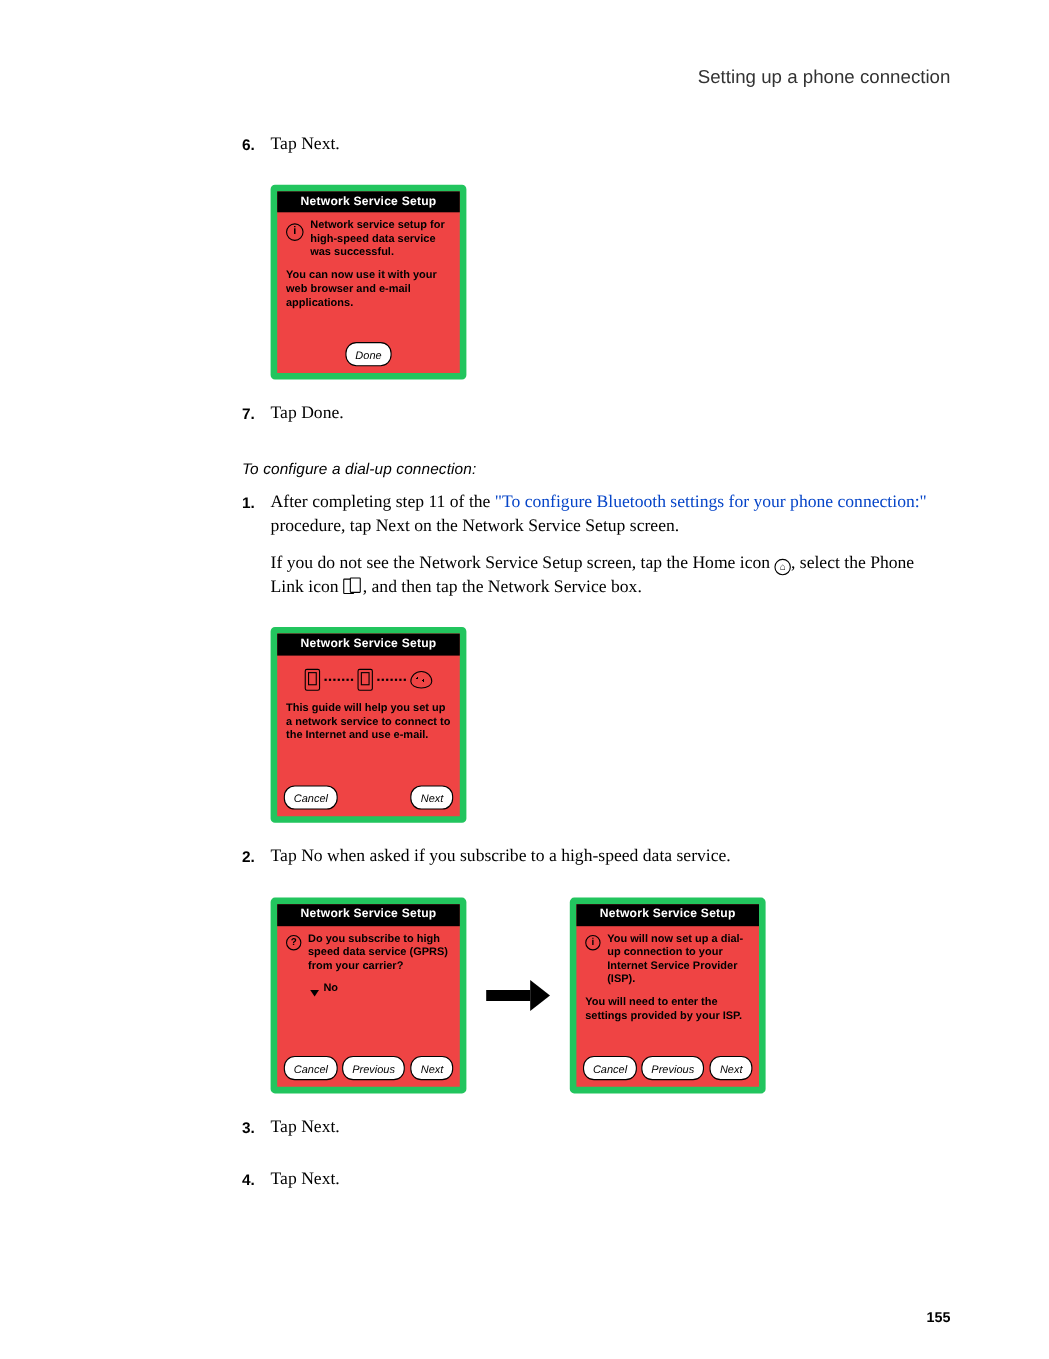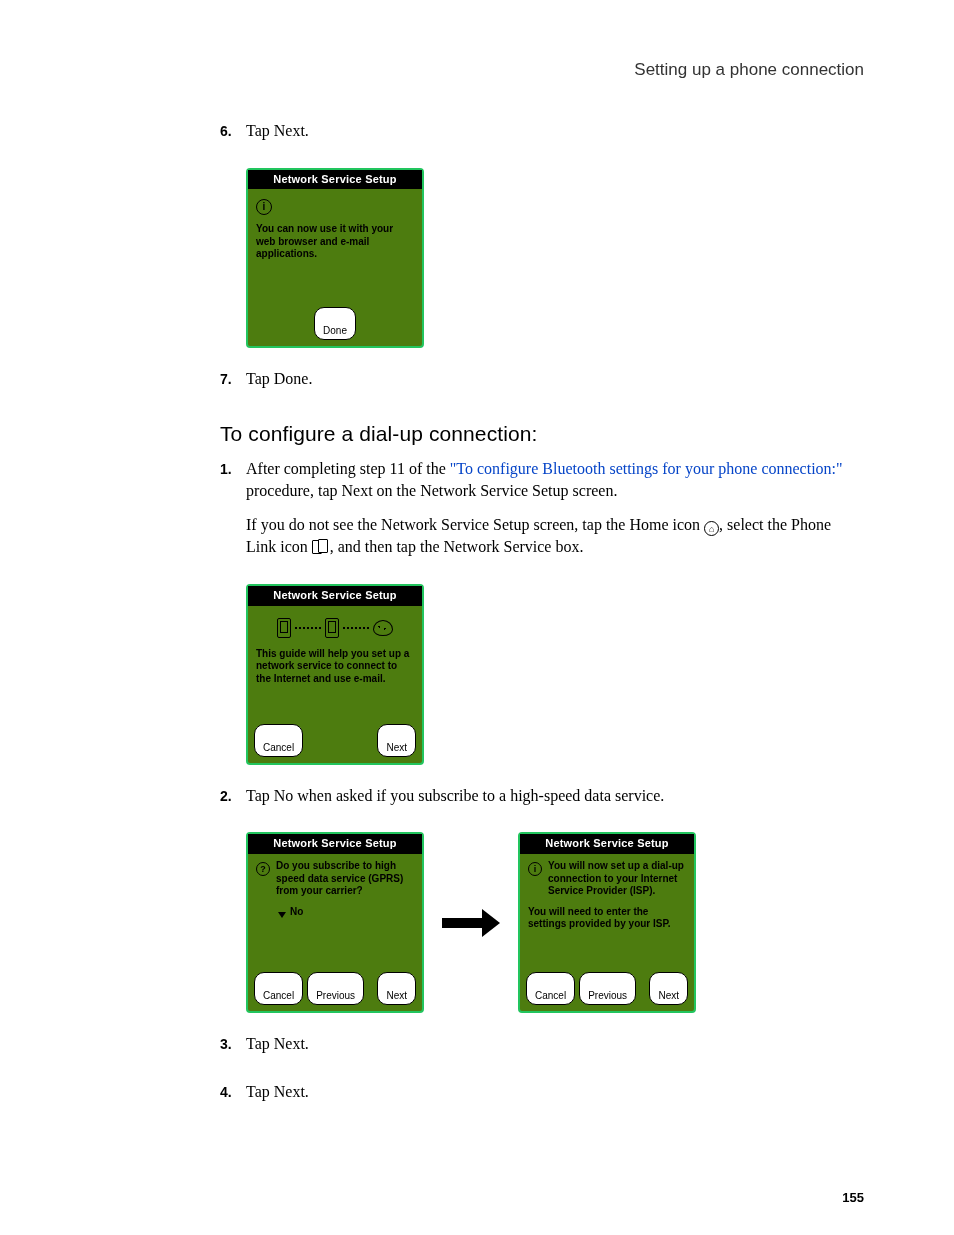--- a/index.html
+++ b/index.html
@@ -39,44 +39,45 @@
     font-weight: bold;
     font-size: 14px;
     padding-top: 2px;
   }
   .step-body {
     flex: 1;
   }
   .step-body p { margin: 0 0 12px 0; }
   .subhead {
     font-family: Arial, Helvetica, sans-serif;
-    font-size: 21px;
+    font-size: 14px;
     font-weight: 500;
     margin: 18px 0 10px 0;
     letter-spacing: 0.1px;
+    font-style: italic;
   }
   a.link { color: #0645c8; text-decoration: none; }
   .page-num {
     position: absolute;
     bottom: 30px;
     right: 90px;
     font-family: Arial, Helvetica, sans-serif;
     font-weight: bold;
     font-size: 13px;
     margin-left: 16px;
   }
 
   
   .palm {
     width: 178px;
-    border: 2px solid #22c55e;
+    border: 6px solid #22c55e;
     border-radius: 4px;
     font-family: Verdana, Arial, sans-serif;
     margin: 8px 0 20px 26px;
-    background: #4d7c0f;
+    background: #ef4444;
   }
   .palm-title {
     background: #000;
     color: #fff;
     font-weight: bold;
     font-size: 11px;
     text-align: center;
     padding: 2px 0 3px 0;
     letter-spacing: 0.2px;
   }
@@ -113,25 +114,26 @@
     justify-content: center;
     gap: 4px;
     padding: 0 6px 6px 6px;
   }
   .palm-footer.split { justify-content: space-between; }
   .palm-footer.three { justify-content: flex-start; }
   .palm-btn {
     border: 1.4px solid #000;
     border-radius: 10px;
     font-size: 10px;
-    padding: 16px 8px 1px 8px;
+    padding: 5px 8px 1px 8px;
     background: #fff;
     font-family: Verdana, Arial, sans-serif;
     line-height: 14px;
     font-weight: normal;
+    font-style: italic;
   }
   .icon-row {
     display:flex;
     align-items:center;
     justify-content:center;
     gap:4px;
     margin: 6px 0 10px 0;
   }
   .dotline {
     border-top: 2px dotted #000;
@@ -238,20 +240,21 @@
       <div class="step-body">
         <p>Tap Next.</p>
       </div>
     </div>
 
     <div class="palm">
       <div class="palm-title">Network Service Setup</div>
       <div class="palm-body">
         <div class="info-row">
           <div class="info-icon">i</div>
+          <div>Network service setup for high-speed data service was successful.</div>
         </div>
         <div>You can now use it with your web browser and e-mail applications.</div>
       </div>
       <div class="palm-footer">
         <div class="palm-btn">Done</div>
       </div>
     </div>
 
     <div class="step">
       <div class="step-num">7.</div>

